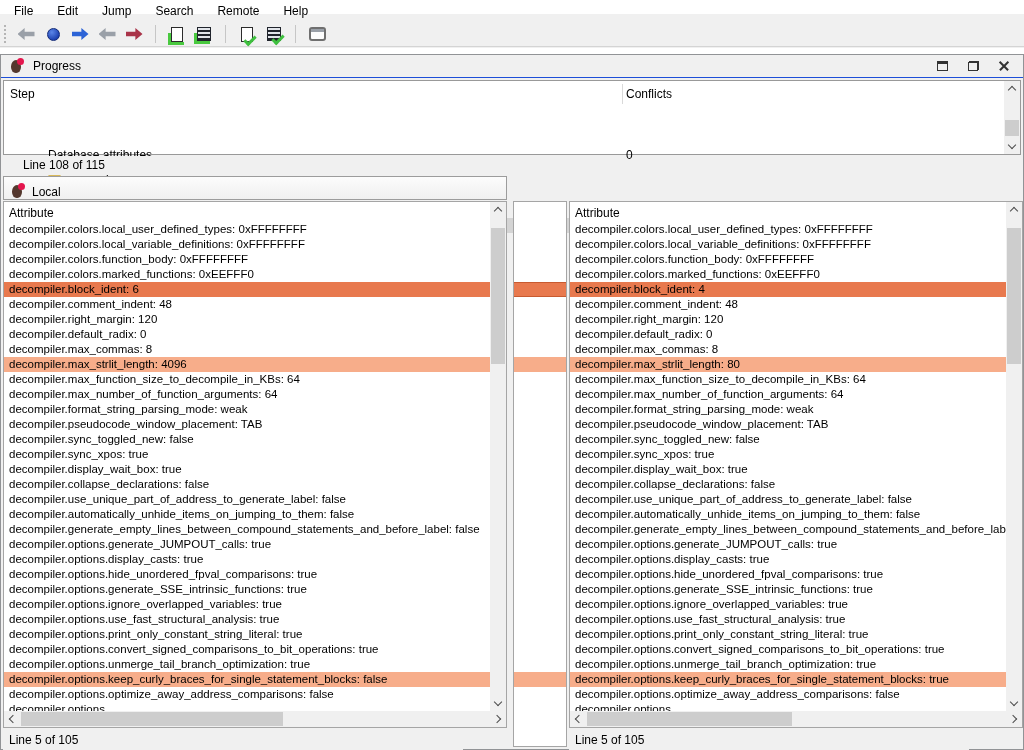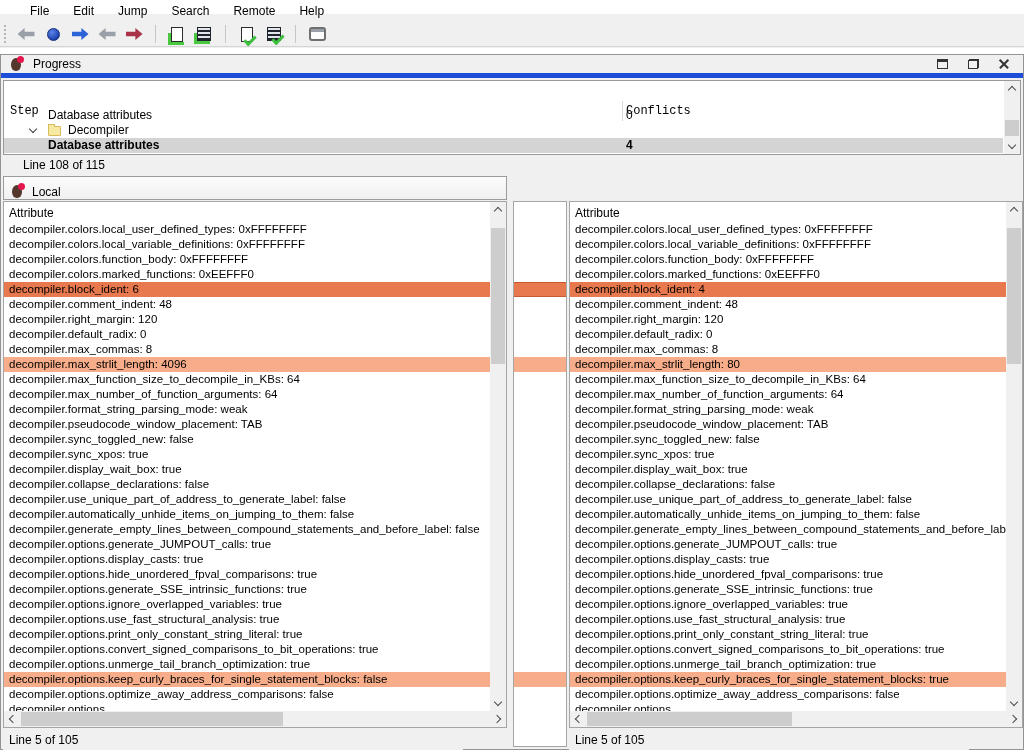--- a/index.html
+++ b/index.html
@@ -8,21 +8,21 @@
     font-family: "Liberation Sans", "DejaVu Sans", sans-serif;
     font-size: 12px; color:#000; background:#f0f0f0; position:relative;
   }
   :root{
     --conflict-current:#e8794e; --conflict-other:#f7ad8a;
     --selected-row:#d4d4d4; --accent-border:#a5a5a5;
   }
 
   
   #menu-bar{ position:absolute; left:0; top:0; width:1024px; height:14px;
-    background:#fff; display:flex; align-items:stretch; padding-left:18px; }
+    background:#fff; display:flex; align-items:stretch; padding-left:2px; }
   .menu-item{ padding:4px 12px 0 12px; cursor:default; }
 
   
   #toolbar{ position:absolute; left:0; top:22px; width:1024px; height:25px;
     background:#f0f0f0; border-bottom:1px solid #d4d4d4; display:flex; align-items:center; padding-left:4px; }
   .tb-grip{ width:6px; height:18px; border-left:2px dotted #b5b5b5; margin:0 6px 0 0; }
   #toolbar-icons{ display:flex; align-items:center; gap:7px; }
   .tb-btn{ width:20px; height:20px; display:flex; align-items:center; justify-content:center; }
   .tb-sep{ width:1px; height:18px; background:#c6c6c6; margin:0 4px; }
 
@@ -47,21 +47,21 @@
   .g-window{ width:17px; height:14px; border:2px solid #6f6f6f; border-radius:3px; background:#fdfdfd; position:relative; }
   .g-window::before{ content:""; position:absolute; left:0; right:0; top:0; height:3px; background:#9aa0a8; }
 
   #mdi-gap{ position:absolute; left:0; top:48px; width:1024px; height:6px; background:#fff; }
 
   
   #progress-window{ position:absolute; left:0; top:54px; width:1024px; height:696px;
     background:#f0f0f0; border:1px solid #919396; }
 
   .title-bar{ position:absolute; left:0; top:0; right:0; height:23px; background:#f0f0f0;
-    border-bottom:5px solid #1d4ed8; display:flex; align-items:center; padding:0 8px; }
+    border-bottom:1px solid #1d4ed8; display:flex; align-items:center; padding:0 8px; }
   .title-text{ margin-left:8px; }
   .win-buttons{ margin-left:auto; display:flex; align-items:center; gap:17px; padding-right:4px; }
   .wbtn{ width:14px; height:13px; display:flex; align-items:center; justify-content:center; }
   .glyph-max{ width:11px; height:10px; border:1px solid #333; border-top:3px solid #333; }
   .glyph-restore{ position:relative; width:11px; height:10px; }
   .glyph-restore::before{ content:""; position:absolute; right:0; top:0; width:8px; height:7px; border:1px solid #333; }
   .glyph-restore::after{ content:""; position:absolute; left:0; bottom:0; width:8px; height:7px; border:1px solid #333; background:#f0f0f0; }
   .glyph-close{ position:relative; width:12px; height:12px; }
   .glyph-close::before,.glyph-close::after{ content:""; position:absolute; left:0; top:5px; width:12px; height:1.6px; background:#333; }
   .glyph-close::before{ transform:rotate(45deg); }
@@ -69,30 +69,30 @@
 
   .ida-icon{ position:relative; width:16px; height:16px; display:inline-block; flex:none; }
   .ida-icon::before{ content:""; position:absolute; left:2px; top:2px; width:10px; height:13px;
     background:#54382e; border-radius:50% 50% 46% 46%; }
   .ida-icon::after{ content:""; position:absolute; right:1px; top:0; width:7px; height:7px;
     background:#e4164d; border-radius:50%; }
 
   
   .step-table{ position:absolute; left:2px; top:25px; width:1018px; height:75px;
     background:#fff; border:1px solid #999; }
-  .st-header{ position:absolute; left:0; top:17px; right:17px; height:26px;font-family:Liberation Mono, monospace; }
+  .st-header{ position:absolute; left:0; top:0; right:17px; height:26px; }
   .st-header .h1{ position:absolute; left:6px; top:6px; }
   .st-header .h2{ position:absolute; left:622px; top:6px; }
   .st-header .divider{ position:absolute; left:618px; top:3px; bottom:3px; width:1px; background:#d9d9d9; }
   #step-rows{ position:absolute; left:0; top:27px; right:17px; }
   .step-row{ position:relative; height:15px; line-height:15px; }
   .step-row.sel{ background:var(--selected-row); }
   .st-c1{ display:flex; align-items:center; height:15px; }
   .st-c1.lvl1{ padding-left:26px; }
-  .st-c1.lvl2{ padding-left:44px; }
+  .st-c1.lvl2{ padding-left:44px;margin-top:40px; }
   .st-c2{ position:absolute; left:622px; top:0; height:15px; line-height:15px; }
   .b{ font-weight:bold; }
   .tree-chevron{ width:6px; height:6px; border-right:1.6px solid #3c3c3c; border-bottom:1.6px solid #3c3c3c;
     transform:rotate(45deg); display:inline-block; margin:-3px 12px 0 0; flex:none; }
   .folder-icon{ width:13px; height:10px; background:#f6e9a2; border:1px solid #d9b95a; border-radius:1px;
     position:relative; display:inline-block; margin-right:7px; flex:none; }
   .folder-icon::before{ content:""; position:absolute; left:-1px; top:-3px; width:5px; height:2px;
     background:#f6e9a2; border:1px solid #d9b95a; border-bottom:none; }
 
   .status{ position:absolute; height:19px; line-height:19px; padding-left:6px; background:#f0f0f0; }

